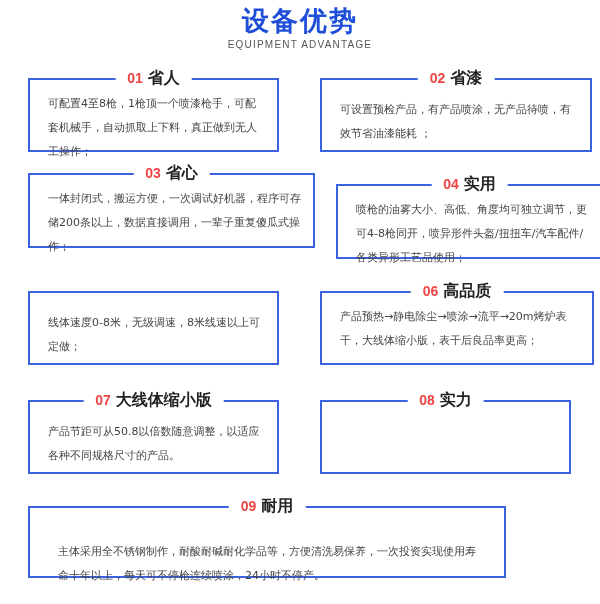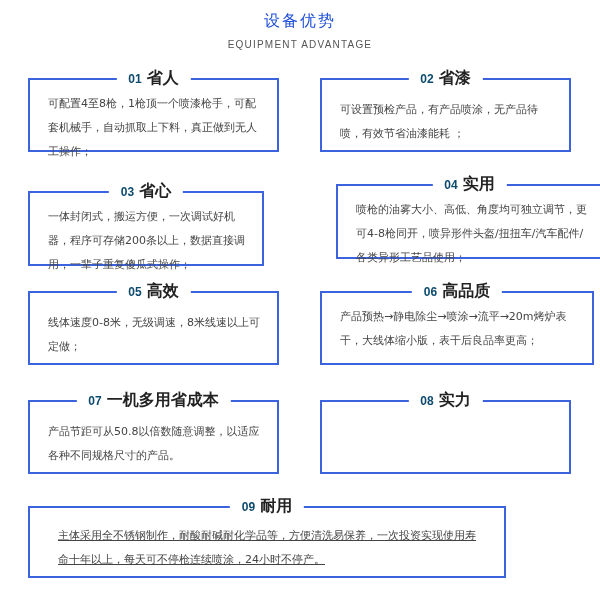--- a/index.html
+++ b/index.html
@@ -1,38 +1,38 @@
 <!DOCTYPE html>
 <html><head>
   <meta charset="utf-8">
   <style>
     * { box-sizing: border-box; margin: 0; padding: 0; }
     html, body { width: 600px; height: 604px; background: #ffffff; overflow: hidden; }
     body { position: relative; font-family: "DejaVu Sans", "Liberation Sans", sans-serif; color: #333333; }
 
     .header { position: absolute; left: 0; top: 8px; width: 600px; text-align: center; }
-    .header .title { font-size: 16px; font-weight: normal; color: #1f4fd8; letter-spacing: 2px; line-height: 26px; }
+    .header .title { font-size: 27px; font-weight: bold; color: #1f4fd8; letter-spacing: 2px; line-height: 26px; }
     .header .subtitle { font-family: "Liberation Sans", sans-serif; font-size: 10px; color: #555555; letter-spacing: 1.2px; line-height: 14px; margin-top: 4px; }
 
     .card { position: absolute; border: 2px solid #3b63e0; background: #ffffff; }
     .card .heading {
       position: absolute; left: 50%; top: -13px; transform: translateX(-50%);
       background: #ffffff; padding: 0 12px; white-space: nowrap;
       font-size: 16px; font-weight: bold; line-height: 22px; color: #222222;
     }
-    .card .heading .num { font-family: "Liberation Sans", sans-serif; color: #0c4a6e; margin-right: 5px; font-size: 12px; }
+    .card .heading .num { font-family: "Liberation Sans", sans-serif; color: #ef4444; margin-right: 5px; font-size: 14px; }
     .card .body {
       position: absolute; left: 18px; right: 12px; top: 12px;
       font-size: 11px; line-height: 24px; color: #444444;
     }
-    .card .body.wide { left: 28px; right: 20px; top: 16px; text-decoration: underline; }
+    .card .body.wide { left: 28px; right: 20px; top: 32px; }
 
     #c1 { left: 28px;  top: 78px;  width: 251px; height: 74px; }
-    #c2 { left: 320px; top: 78px;  width: 251px; height: 74px; }
-    #c3 { left: 28px;  top: 191px; width: 236px; height: 75px; }
+    #c2 { left: 320px; top: 78px;  width: 272px; height: 74px; }
+    #c3 { left: 28px;  top: 173px; width: 287px; height: 75px; }
     #c4 { left: 336px; top: 184px; width: 267px; height: 75px; }
     #c5 { left: 28px;  top: 291px; width: 251px; height: 74px; }
     #c6 { left: 320px; top: 291px; width: 274px; height: 74px; }
     #c7 { left: 28px;  top: 400px; width: 251px; height: 74px; }
     #c8 { left: 320px; top: 400px; width: 251px; height: 74px; }
     #c9 { left: 28px;  top: 506px; width: 478px; height: 72px; }
 
     #c2 .body, #c5 .body, #c7 .body, #c8 .body { top: 18px; }
   </style>
 </head>
@@ -65,36 +65,33 @@
 </div>
 
 <div class="card" id="c4">
   <div class="heading">
     <span class="num">04</span><span>实用</span>
   </div>
   <div class="body">喷枪的油雾大小、高低、角度均可独立调节，更可4-8枪同开，喷异形件头盔/扭扭车/汽车配件/各类异形工艺品使用；</div>
 </div>
 
 <div class="card" id="c5">
-  <div class="heading">
-    <span class="num">05</span><span>高效</span>
-  </div>
   <div class="body">线体速度0-8米，无级调速，8米线速以上可定做；</div>
 </div>
 
 <div class="card" id="c6">
   <div class="heading">
     <span class="num">06</span><span>高品质</span>
   </div>
   <div class="body">产品预热→静电除尘→喷涂→流平→20m烤炉表干，大线体缩小版，表干后良品率更高；</div>
 </div>
 
 <div class="card" id="c7">
   <div class="heading">
-    <span class="num">07</span><span>一机多用省成本</span>
+    <span class="num">07</span><span>大线体缩小版</span>
   </div>
   <div class="body">产品节距可从50.8以倍数随意调整，以适应各种不同规格尺寸的产品。</div>
 </div>
 
 <div class="card" id="c8">
   <div class="heading">
     <span class="num">08</span><span>实力</span>
   </div>
 </div>
 

